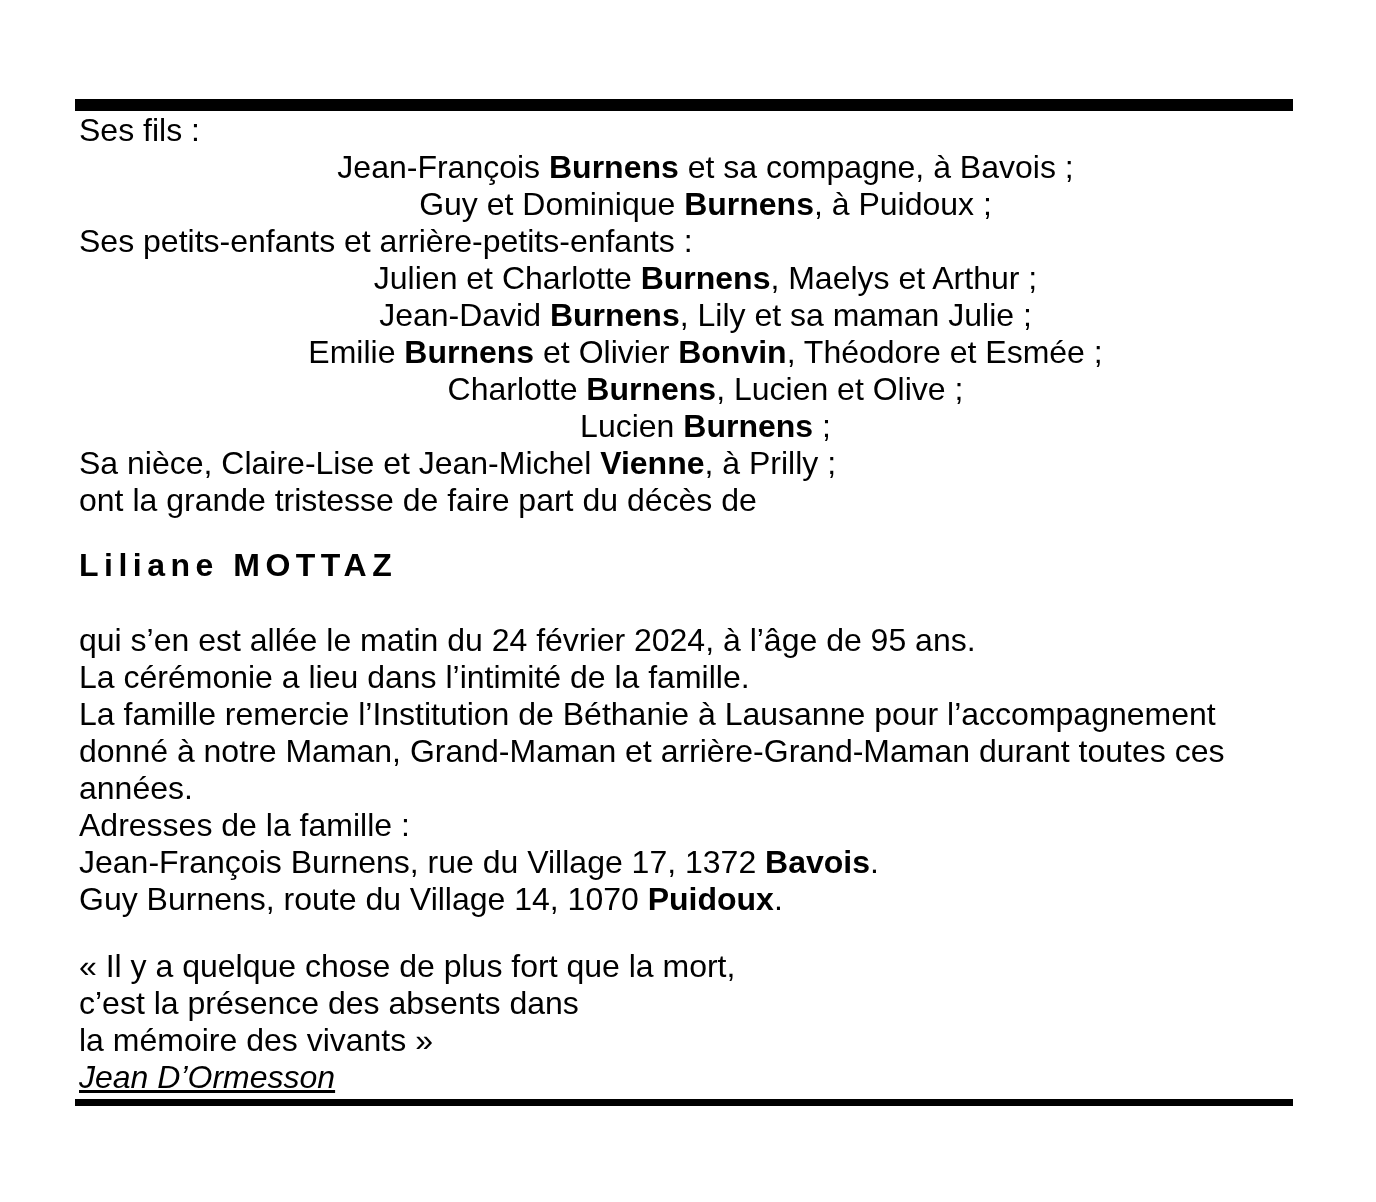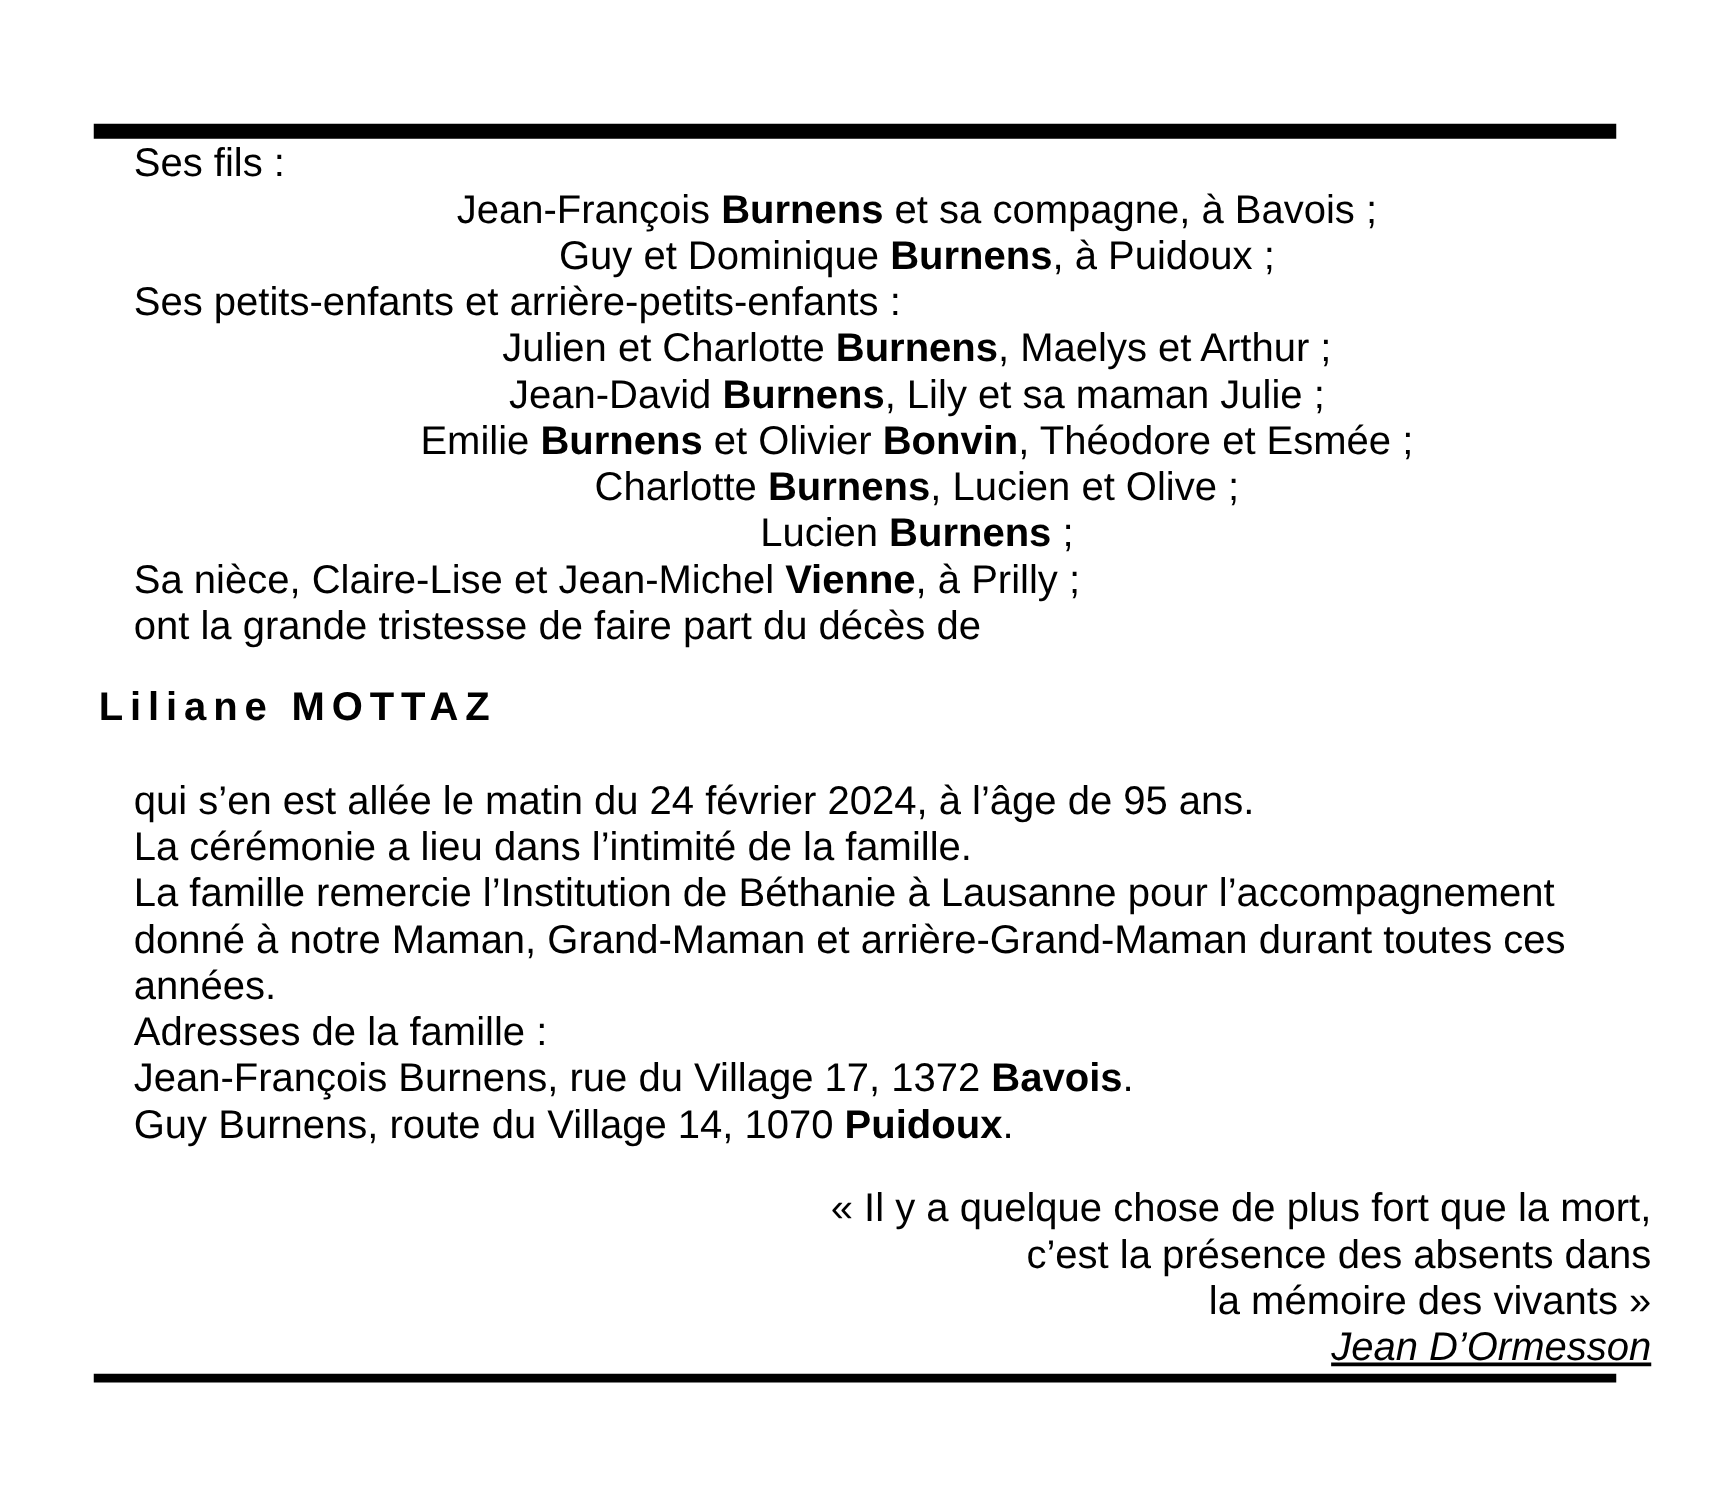--- a/index.html
+++ b/index.html
@@ -23,25 +23,24 @@
     left: 75px;
     width: 1218px;
     background: #000000;
   }
   .rule-top { top: 99px; height: 12px; }
   .rule-bottom { top: 1099px; height: 7px; }
   .block {
     position: absolute;
     left: 79px;
     width: 1214px;
-    margin-left: 28px;
   }
   .family { top: 112px; }
   .details { top: 622px; }
-  .quote { top: 948px; text-align: right; }
+  .quote { top: 948px; text-align: left; }
   .deceased-name {
     position: absolute;
     left: 79px;
     top: 543px;
     width: 1214px;
     margin: 0;
     text-align: left;
     font-size: 32px;
     font-weight: bold;
     letter-spacing: 5.5px;

